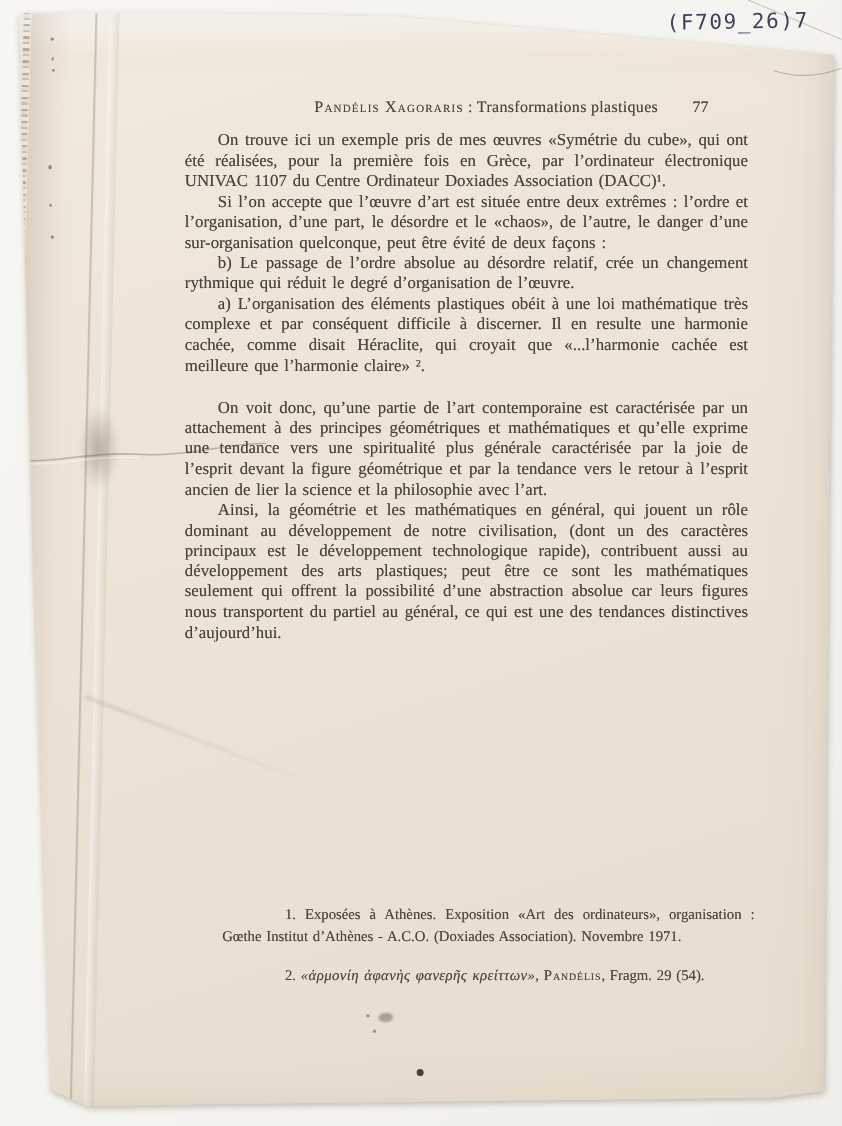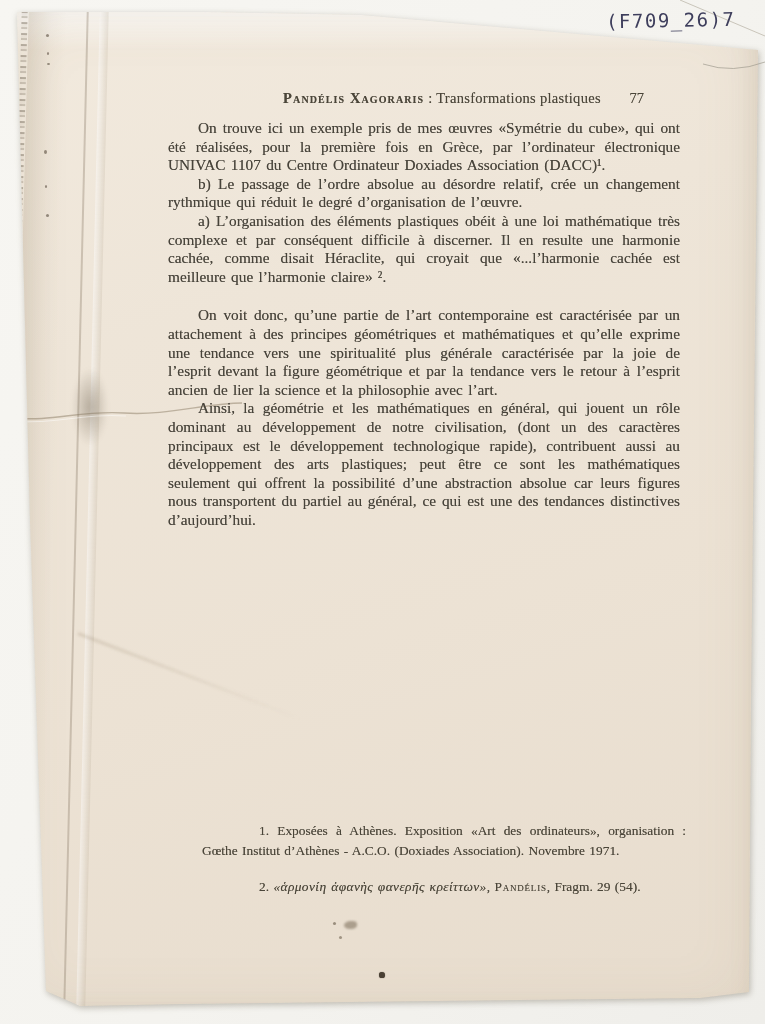--- a/index.html
+++ b/index.html
@@ -50,21 +50,21 @@
   
   .annotation{
     position:absolute;top:9px;left:606px;z-index:5;
     font-family:"DejaVu Sans Mono",monospace;font-size:19px;font-weight:normal;
     color:#3e3e5c;letter-spacing:1.5px;transform:rotate(-1deg);
   }
   
   .header{position:absolute;top:90px;left:186px;width:512px;z-index:3;
     text-align:center;font-size:14.5px;color:#4a4539;letter-spacing:.3px;
     text-shadow:0 0 .5px rgba(74,69,57,.55);}
-  .header .author{font-variant:small-caps;letter-spacing:1.1px;font-weight:bold;}
+  .header .author{font-variant:small-caps;letter-spacing:1.1px;font-weight:normal;}
   .pagenum{position:absolute;top:90px;left:170px;width:512px;z-index:3;box-sizing:border-box;
     text-align:right;padding-right:38px;font-size:14.5px;color:#4a4539;
     text-shadow:0 0 .5px rgba(74,69,57,.55);}
   .bodytext{position:absolute;top:119px;left:168px;width:512px;z-index:3;
     font-size:15.3px;line-height:18.6px;color:#47433a;text-align:justify;word-spacing:1.5px;
     text-shadow:0 0 .5px rgba(71,67,58,.6);}
   .bodytext p{margin:0;text-indent:30px;}
   .bodytext p.gap{margin-top:20px;}
   .footnotes{position:absolute;top:805px;left:186px;width:516px;z-index:3;
     font-size:13.4px;line-height:19.8px;color:#4a4539;text-align:justify;word-spacing:1px;
@@ -108,20 +108,21 @@
       <div class="blob-dot-b"></div>
       <div class="dark-dot"></div>
 
       <div class="header">
         <span class="author">Pandélis Xagoraris</span><span> : </span><span>Transformations plastiques</span>
       </div>
       <div class="pagenum">77</div>
 
       <div class="bodytext">
         <p>On trouve ici un exemple pris de mes œuvres «Symétrie du cube», qui ont été réalisées, pour la première fois en Grèce, par l’ordinateur électronique UNIVAC 1107 du Centre Ordinateur Doxiades Association (DACC)¹.</p>
+        <p>Si l’on accepte que l’œuvre d’art est située entre deux extrêmes : l’ordre et l’organisation, d’une part, le désordre et le «chaos», de l’autre, le danger d’une sur-organisation quelconque, peut être évité de deux façons :</p>
         <p>b) Le passage de l’ordre absolue au désordre relatif, crée un changement rythmique qui réduit le degré d’organisation de l’œuvre.</p>
         <p>a) L’organisation des éléments plastiques obéit à une loi mathématique très complexe et par conséquent difficile à discerner. Il en resulte une harmonie cachée, comme disait Héraclite, qui croyait que «...l’harmonie cachée est meilleure que l’harmonie claire» ².</p>
         <p class="gap">On voit donc, qu’une partie de l’art contemporaine est caractérisée par un attachement à des principes géométriques et mathématiques et qu’elle exprime une tendance vers une spiritualité plus générale caractérisée par la joie de l’esprit devant la figure géométrique et par la tendance vers le retour à l’esprit ancien de lier la science et la philosophie avec l’art.</p>
         <p>Ainsi, la géométrie et les mathématiques en général, qui jouent un rôle dominant au développement de notre civilisation, (dont un des caractères principaux est le développement technologique rapide), contribuent aussi au développement des arts plastiques; peut être ce sont les mathématiques seulement qui offrent la possibilité d’une abstraction absolue car leurs figures nous transportent du partiel au général, ce qui est une des tendances distinctives d’aujourd’hui.</p>
       </div>
 
       <div class="footnotes">
         <p>1. Exposées à Athènes. Exposition «Art des ordinateurs», organisation : Gœthe Institut d’Athènes - A.C.O. (Doxiades Association). Novembre 1971.</p>
         <p><span>2. </span><span class="fn-greek">«ἁρμονίη ἀφανὴς φανερῆς κρείττων»</span><span>, </span><span class="fn-author">Pandélis</span><span>, Fragm. 29 (54).</span></p>
       </div>

